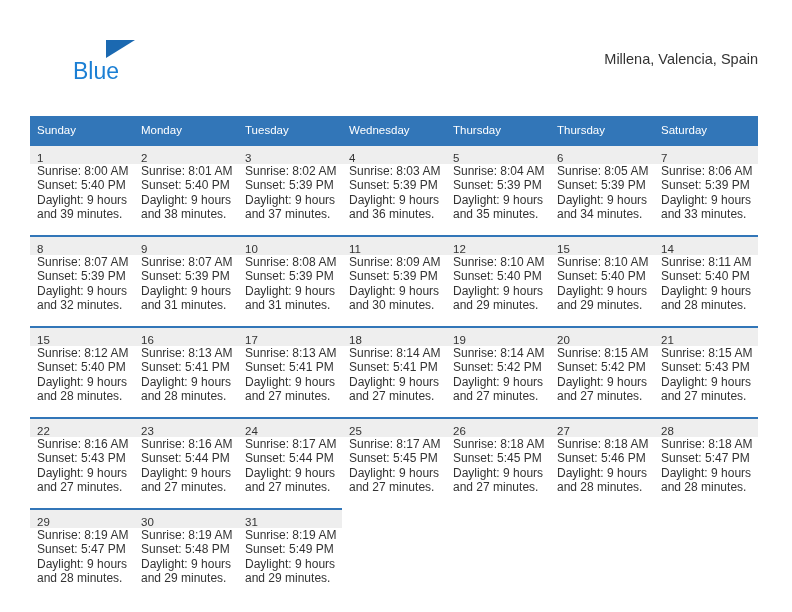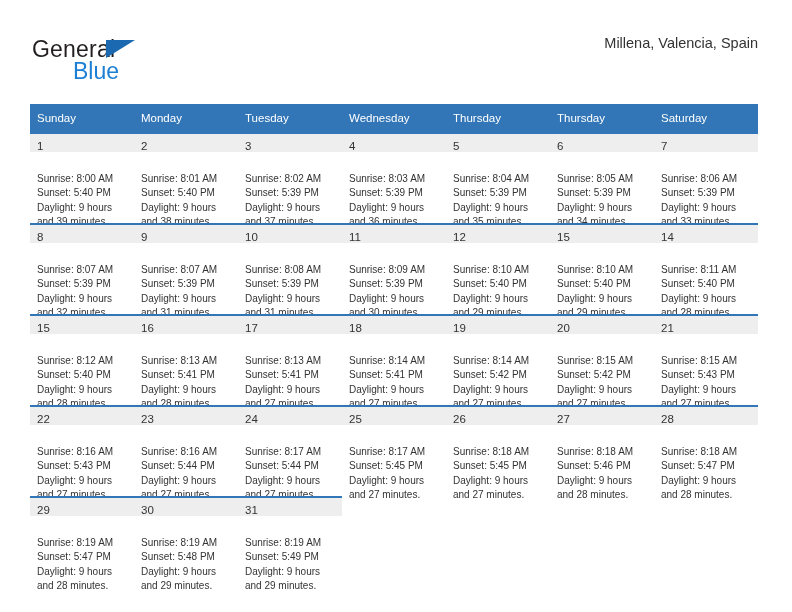--- a/index.html
+++ b/index.html
@@ -74,29 +74,29 @@
   .month-title {
     font-size: 29px;
     color: #333333;
     line-height: 36px;
     white-space: nowrap;
   }
   .location-title {
     font-size: 14.5px;
     color: #333333;
     line-height: 22px;
-    margin-top: 4px;
+    margin-top: 20px;
     white-space: nowrap;
   }
 
   
   .calendar {
     position: absolute;
     left: 30px;
-    top: 104px;
+    top: 116px;
     width: 728px;
     border-collapse: collapse;
     table-layout: fixed;
   }
 
   .calendar th {
     background: #3276b8;
     color: #ffffff;
     font-size: 11.5px;
     font-weight: normal;
@@ -130,38 +130,37 @@
     padding: 2px 0 1px 7px;
     box-sizing: border-box;
   }
   .daynum {
     font-size: 11.5px;
     color: #333333;
     line-height: 15px;
   }
 
   .info {
-    padding: 20px 4px 0 7px;
-    font-size: 10px;
+    padding: 0 4px 0 7px;
+    font-size: 12px;
     line-height: 14.3px;
     color: #333333;
   }
   .info div {
     white-space: nowrap;
   }
 </style>
 </head>
 <body>
 
 <div class="page">
 
   <div class="header">
 
     <div class="brand">
-      <span class="brand-general">General</span>
       <span class="brand-tri"></span>
       <span class="brand-blue">Blue</span>
     </div>
 
     <div class="title-block">
       <div class="location-title">Millena, Valencia, Spain</div>
     </div>
 
   </div>
 

